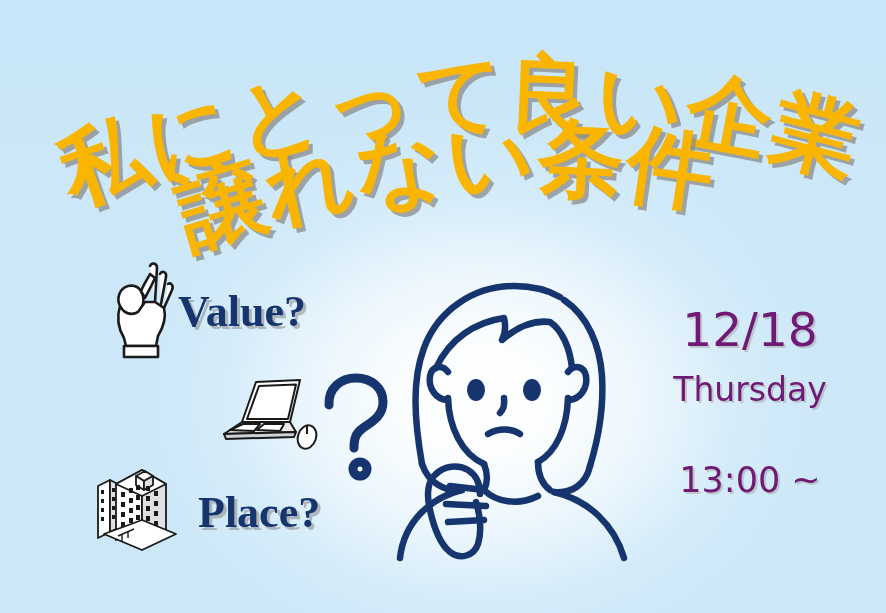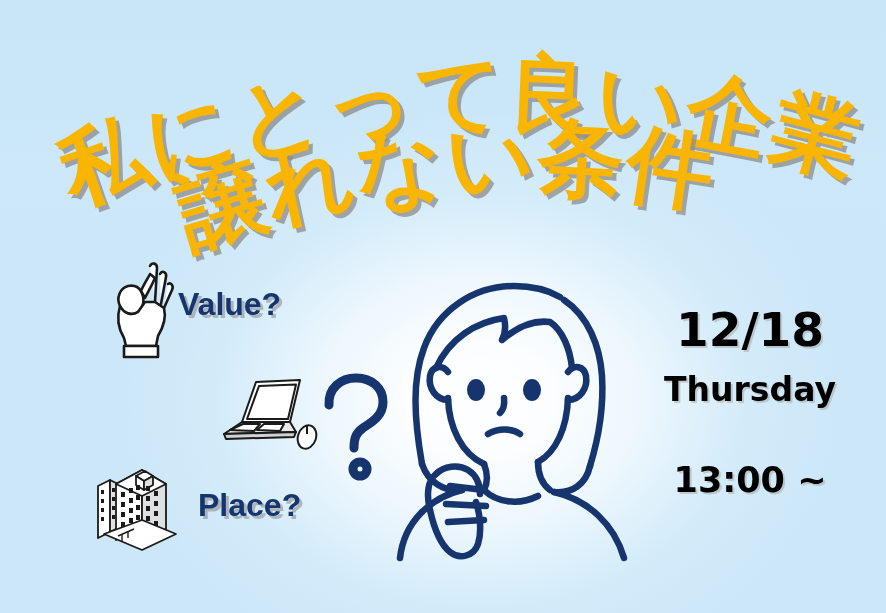--- a/index.html
+++ b/index.html
@@ -56,40 +56,40 @@
     font-family: "DejaVu Sans", sans-serif;
     font-weight: bold;
     fill: #8c8c8c;
     opacity: 0.75;
     letter-spacing: 1px;
   }
 
   
   .kw {
     position: absolute;
-    font-family: Liberation Sans, sans-serif;
+    font-family: Liberation Serif, serif;
     font-weight: bold;
-    font-size: 32px;
+    font-size: 44px;
     color: #16356f;
     text-shadow: 3px 3px 0 rgba(150,150,150,0.65);
     white-space: nowrap;
     letter-spacing: 0px;
   }
   #kw-value { left: 178px; top: 286px; }
   #kw-work  { left: 58px;  top: 377px; }
   #kw-place { left: 198px; top: 487px; }
 
   .icon-box { position: absolute; }
 
   
   .date-line {
     position: absolute;
     font-family: "DejaVu Sans", sans-serif;
-    font-weight: bold;
-    color: #000000;
+    font-weight: normal;
+    color: #701a75;
     text-shadow: 2px 2px 0 rgba(170,170,170,0.55);
     white-space: nowrap;
     text-align: center;
     width: 260px;
     left: 620px;
   }
   #date-1 { top: 302px; font-size: 47px; }
   #date-2 { top: 370px; font-size: 33px; }
   #date-3 { top: 460px; font-size: 35px; }
 

